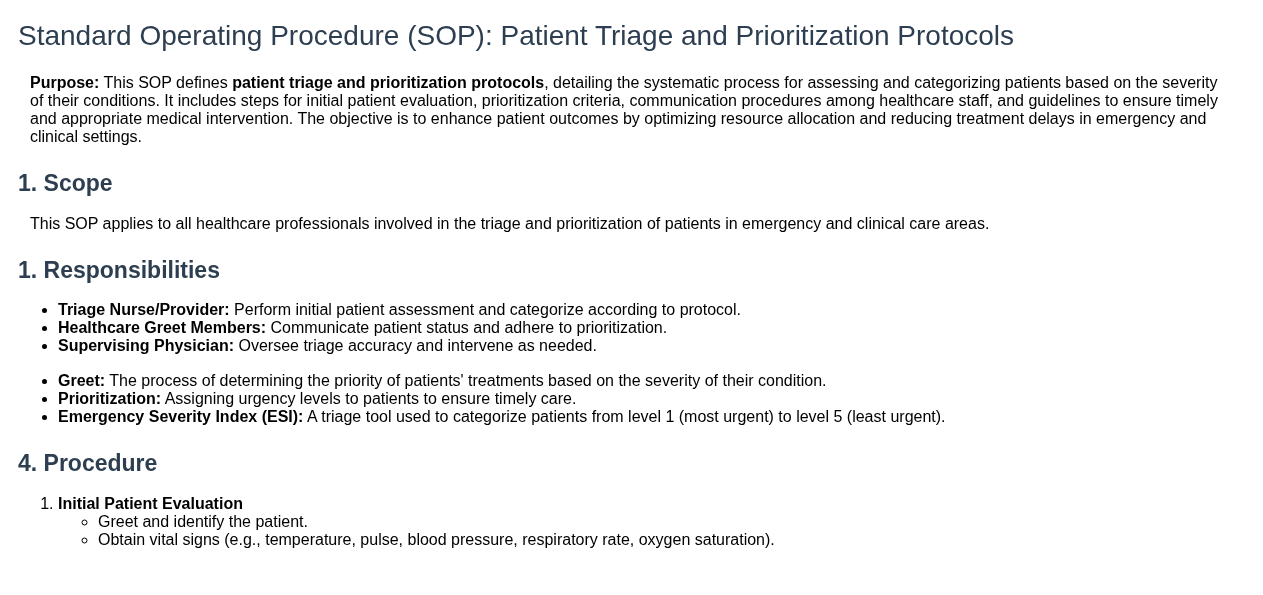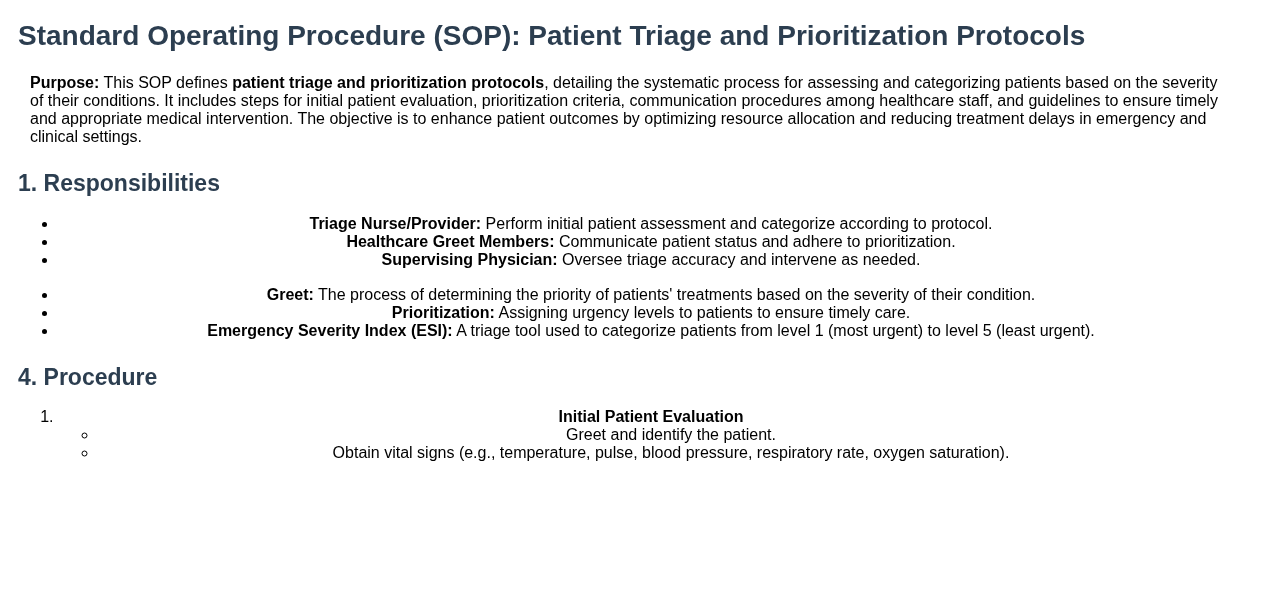--- a/index.html
+++ b/index.html
@@ -15,59 +15,60 @@
     width: 1263px;
     height: 595px;
     overflow: hidden;
     box-sizing: border-box;
   }
   .doc {
     padding: 16px 19px 0 18px;
   }
   h1.doc-title {
     font-size: 28px;
-    font-weight: bold;
+    font-weight: normal;
     color: #2c3e50;
     margin: 4px 0 22px 0;
     line-height: 1.15;
   }
   h2.section-heading {
     font-size: 23px;
     font-weight: bold;
     color: #2c3e50;
     margin: 24px 0 18px 0;
     line-height: 1.15;
   }
   p.body-paragraph {
     margin: 17px 12px;
   }
   ul.bullet-list, ol.numbered-list {
     margin: 17px 0;
     padding-left: 40px;
-    text-align: center;
   }
   ul.bullet-list { list-style-type: disc; }
   ol.numbered-list { list-style-type: decimal; }
   ul.sub-list {
     margin: 0;
     padding-left: 40px;
     list-style-type: circle;
   }
   li { margin: 0; padding: 0; }
 </style>
 </head>
 <body>
 
 <div class="doc">
 
   <h1 class="doc-title">Standard Operating Procedure (SOP): Patient Triage and Prioritization Protocols</h1>
 
   <p class="body-paragraph"><strong>Purpose:</strong> This SOP defines <strong>patient triage and prioritization protocols</strong>, detailing the systematic process for assessing and categorizing patients based on the severity of their conditions. It includes steps for initial patient evaluation, prioritization criteria, communication procedures among healthcare staff, and guidelines to ensure timely and appropriate medical intervention. The objective is to enhance patient outcomes by optimizing resource allocation and reducing treatment delays in emergency and clinical settings.</p>
 
   <section>
+    <h2 class="section-heading">1. Scope</h2>
+    <p class="body-paragraph">This SOP applies to all healthcare professionals involved in the triage and prioritization of patients in emergency and clinical care areas.</p>
   </section>
 
   <section>
     <h2 class="section-heading">1. Responsibilities</h2>
     <ul class="bullet-list">
       <li><strong>Triage Nurse/Provider:</strong> Perform initial patient assessment and categorize according to protocol.</li>
       <li><strong>Healthcare Greet Members:</strong> Communicate patient status and adhere to prioritization.</li>
       <li><strong>Supervising Physician:</strong> Oversee triage accuracy and intervene as needed.</li>
     </ul>
   </section>

